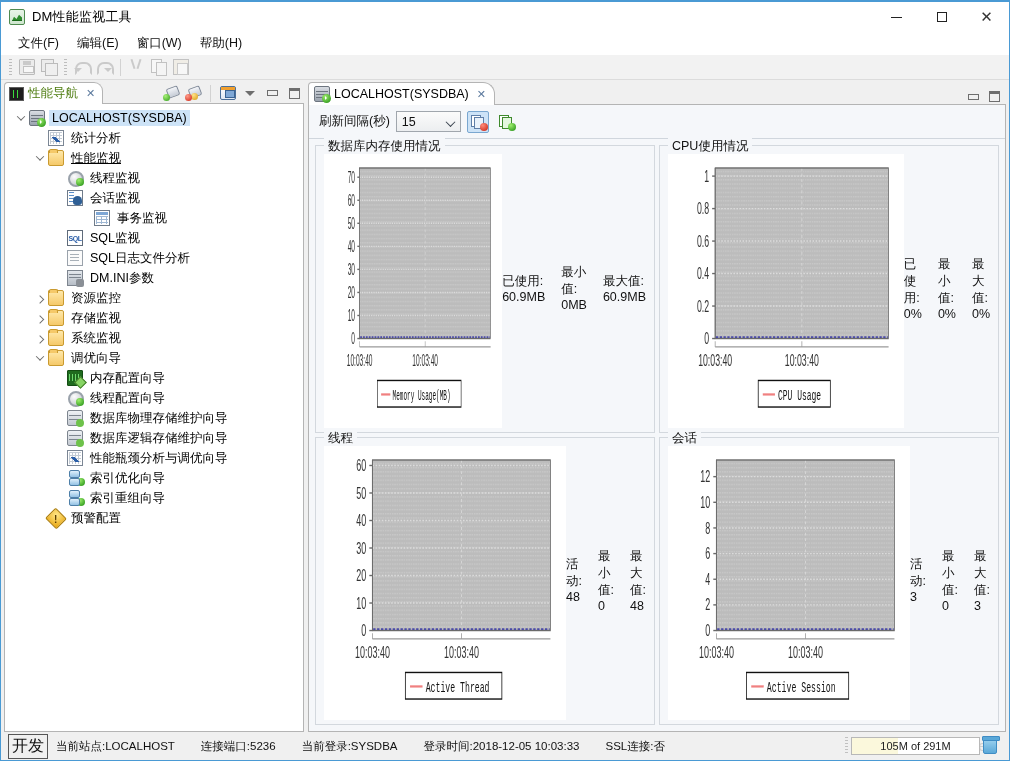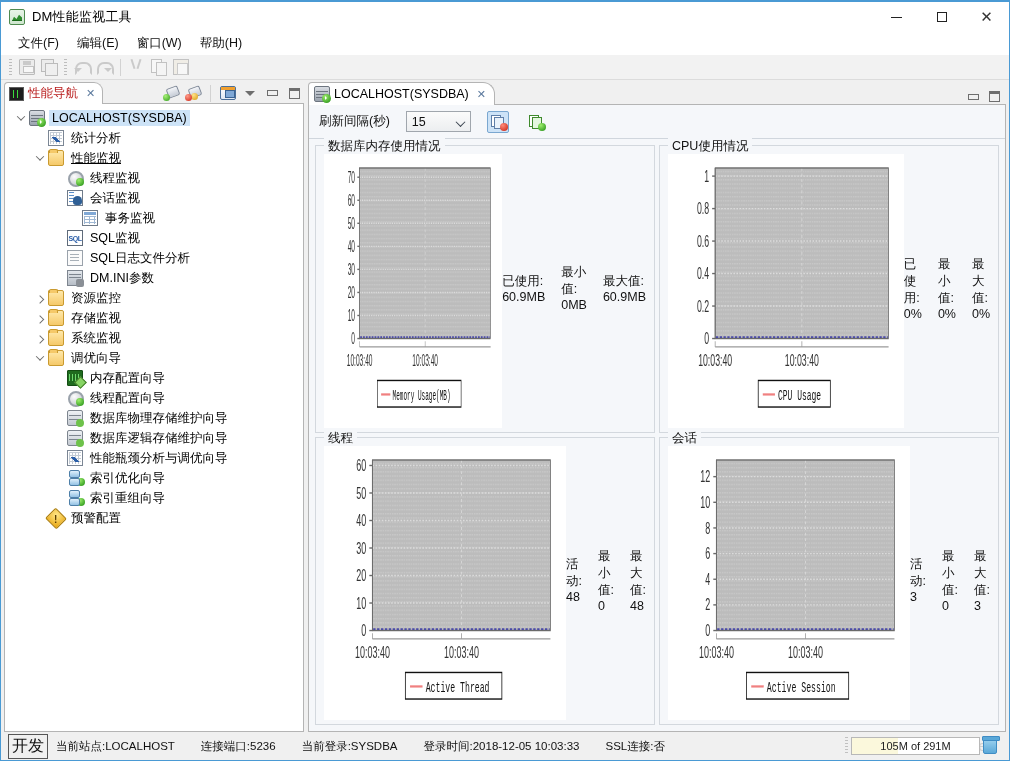--- a/index.html
+++ b/index.html
@@ -133,21 +133,21 @@
   }
   .view-tab-icon {
     width: 15px; height: 14px; margin-right: 4px; position: relative;
     background: #1d1d1d; border: 1px solid #5a5a5a;
   }
   .view-tab-icon::after {
     content:""; position:absolute; left:1px; top:2px; right:1px; bottom:2px;
     background:
       linear-gradient(to right, transparent 0 2px, #3bdc3b 2px 3px, transparent 3px 6px, #3bdc3b 6px 7px, transparent 7px 100%);
   }
-  .view-tab-title { font-size: 12.5px; color: #b91c1c; }
+  .view-tab-title { font-size: 12.5px; color: #4d7c0f; }
   .tab-close {
     margin-left: 7px; width: 11px; height: 11px;
     color: #5c7a9e; font-size: 11px; line-height: 11px; text-align: center;
     font-family: "DejaVu Sans", sans-serif;
   }
   .view-tools {
     margin-left: auto; display: flex; align-items: center; gap: 2px; padding-bottom: 2px;
   }
   .vt-btn { width: 20px; height: 18px; display:flex; align-items:center; justify-content:center; }
   .plug { position: relative; width: 16px; height: 15px; }
@@ -276,21 +276,21 @@
     border: 1px solid #b4b4b4;
     margin-top: -1px;
     display: flex; flex-direction: column;
   }
   .refresh-bar {
     height: 34px; flex: 0 0 34px;
     display: flex; align-items: center;
     padding-left: 10px;
     border-bottom: 1px solid #d0d6dd;
     background: #f5f7fa;
-    gap: 16px;
+    gap: 6px;
   }
   .refresh-label { font-size: 12.5px; color: #111; }
   .combo {
     width: 65px; height: 21px;
     border: 1px solid #a0a6ad;
     background: linear-gradient(#fbfbfb,#eceef0);
     display: flex; align-items: center;
     padding-left: 5px; position: relative;
     font-size: 12.5px; color: #111;
   }
@@ -515,21 +515,21 @@
             </span>
             <span class="lbl">线程监视</span>
           </div>
           <div class="trow" style="padding-left: 46px;">
             <span class="arrow none">
               <span class="chev"></span>
             </span>
             <span class="ticon i-user"></span>
             <span class="lbl">会话监视</span>
           </div>
-          <div class="trow" style="padding-left: 61px;">
+          <div class="trow" style="padding-left: 32px; margin-left: 41px;">
             <span class="arrow none">
               <span class="chev"></span>
             </span>
             <span class="ticon i-grid"></span>
             <span class="lbl">事务监视</span>
           </div>
           <div class="trow" style="padding-left: 46px;">
             <span class="arrow none">
               <span class="chev"></span>
             </span>

